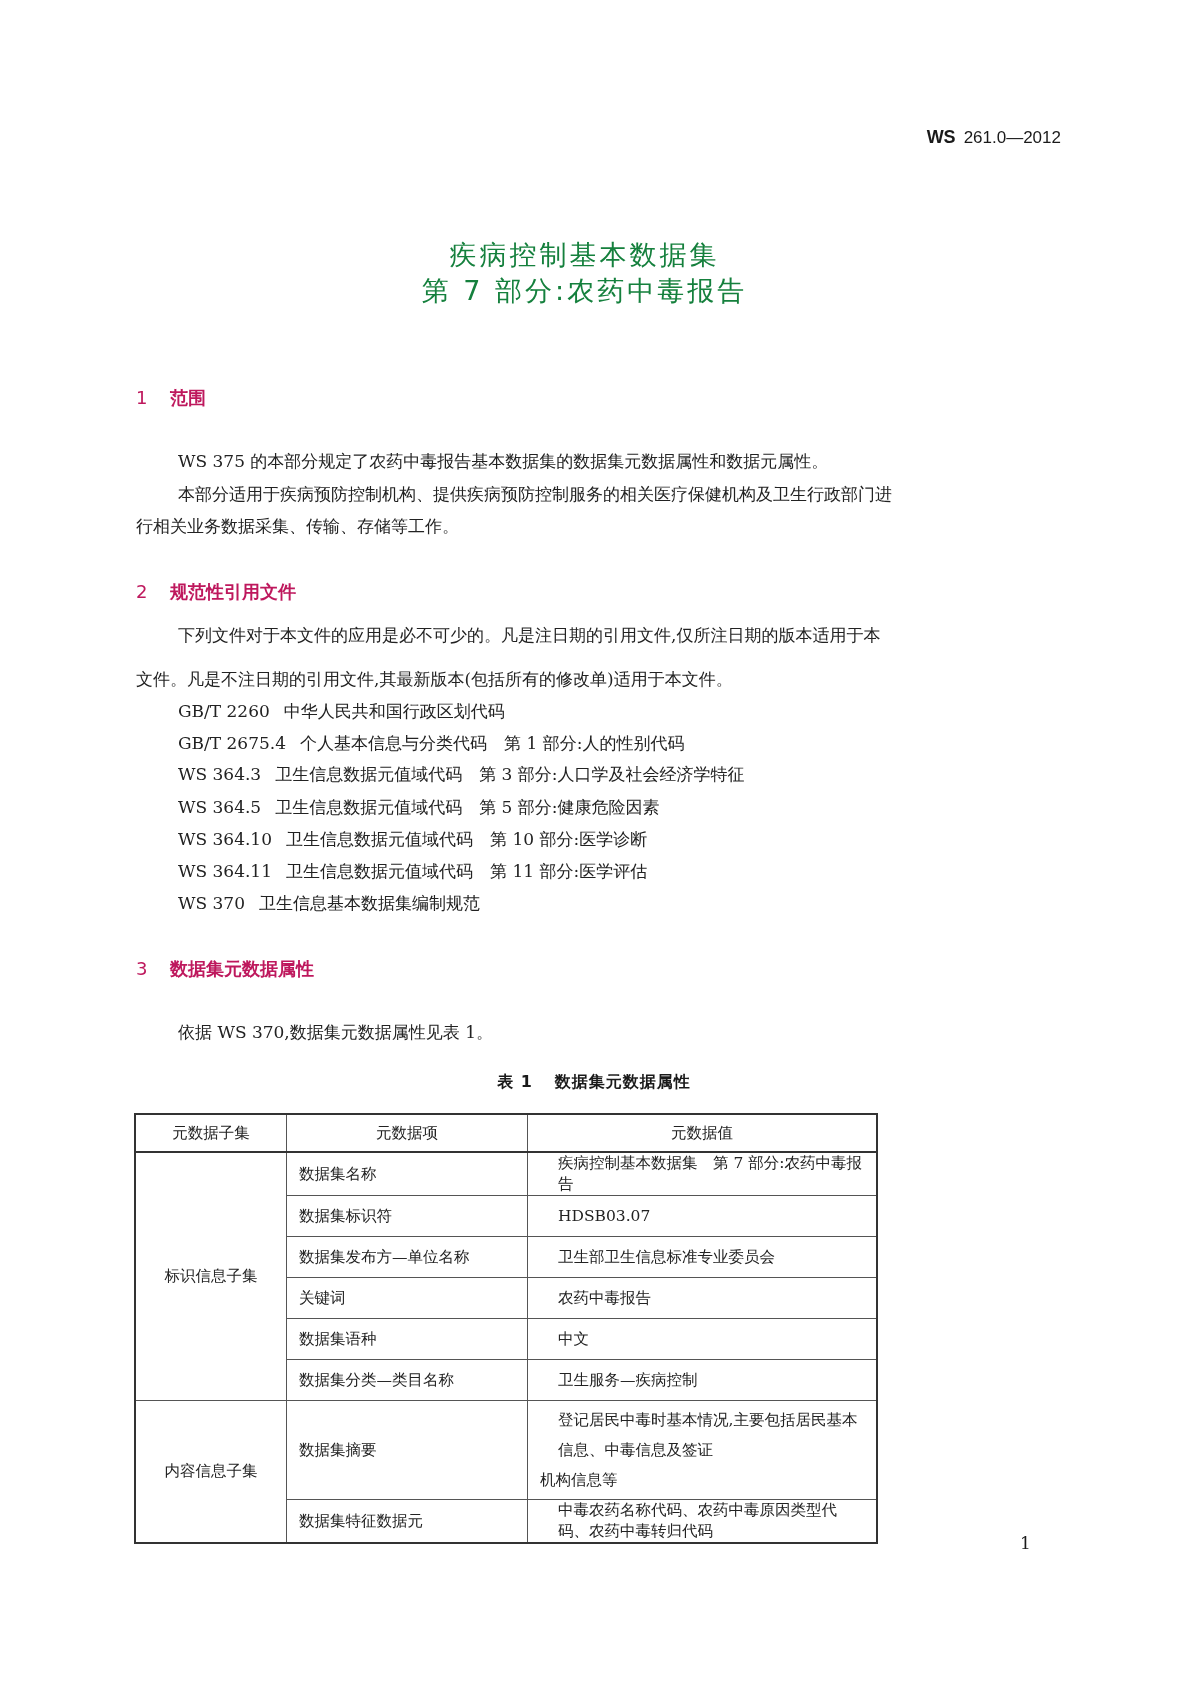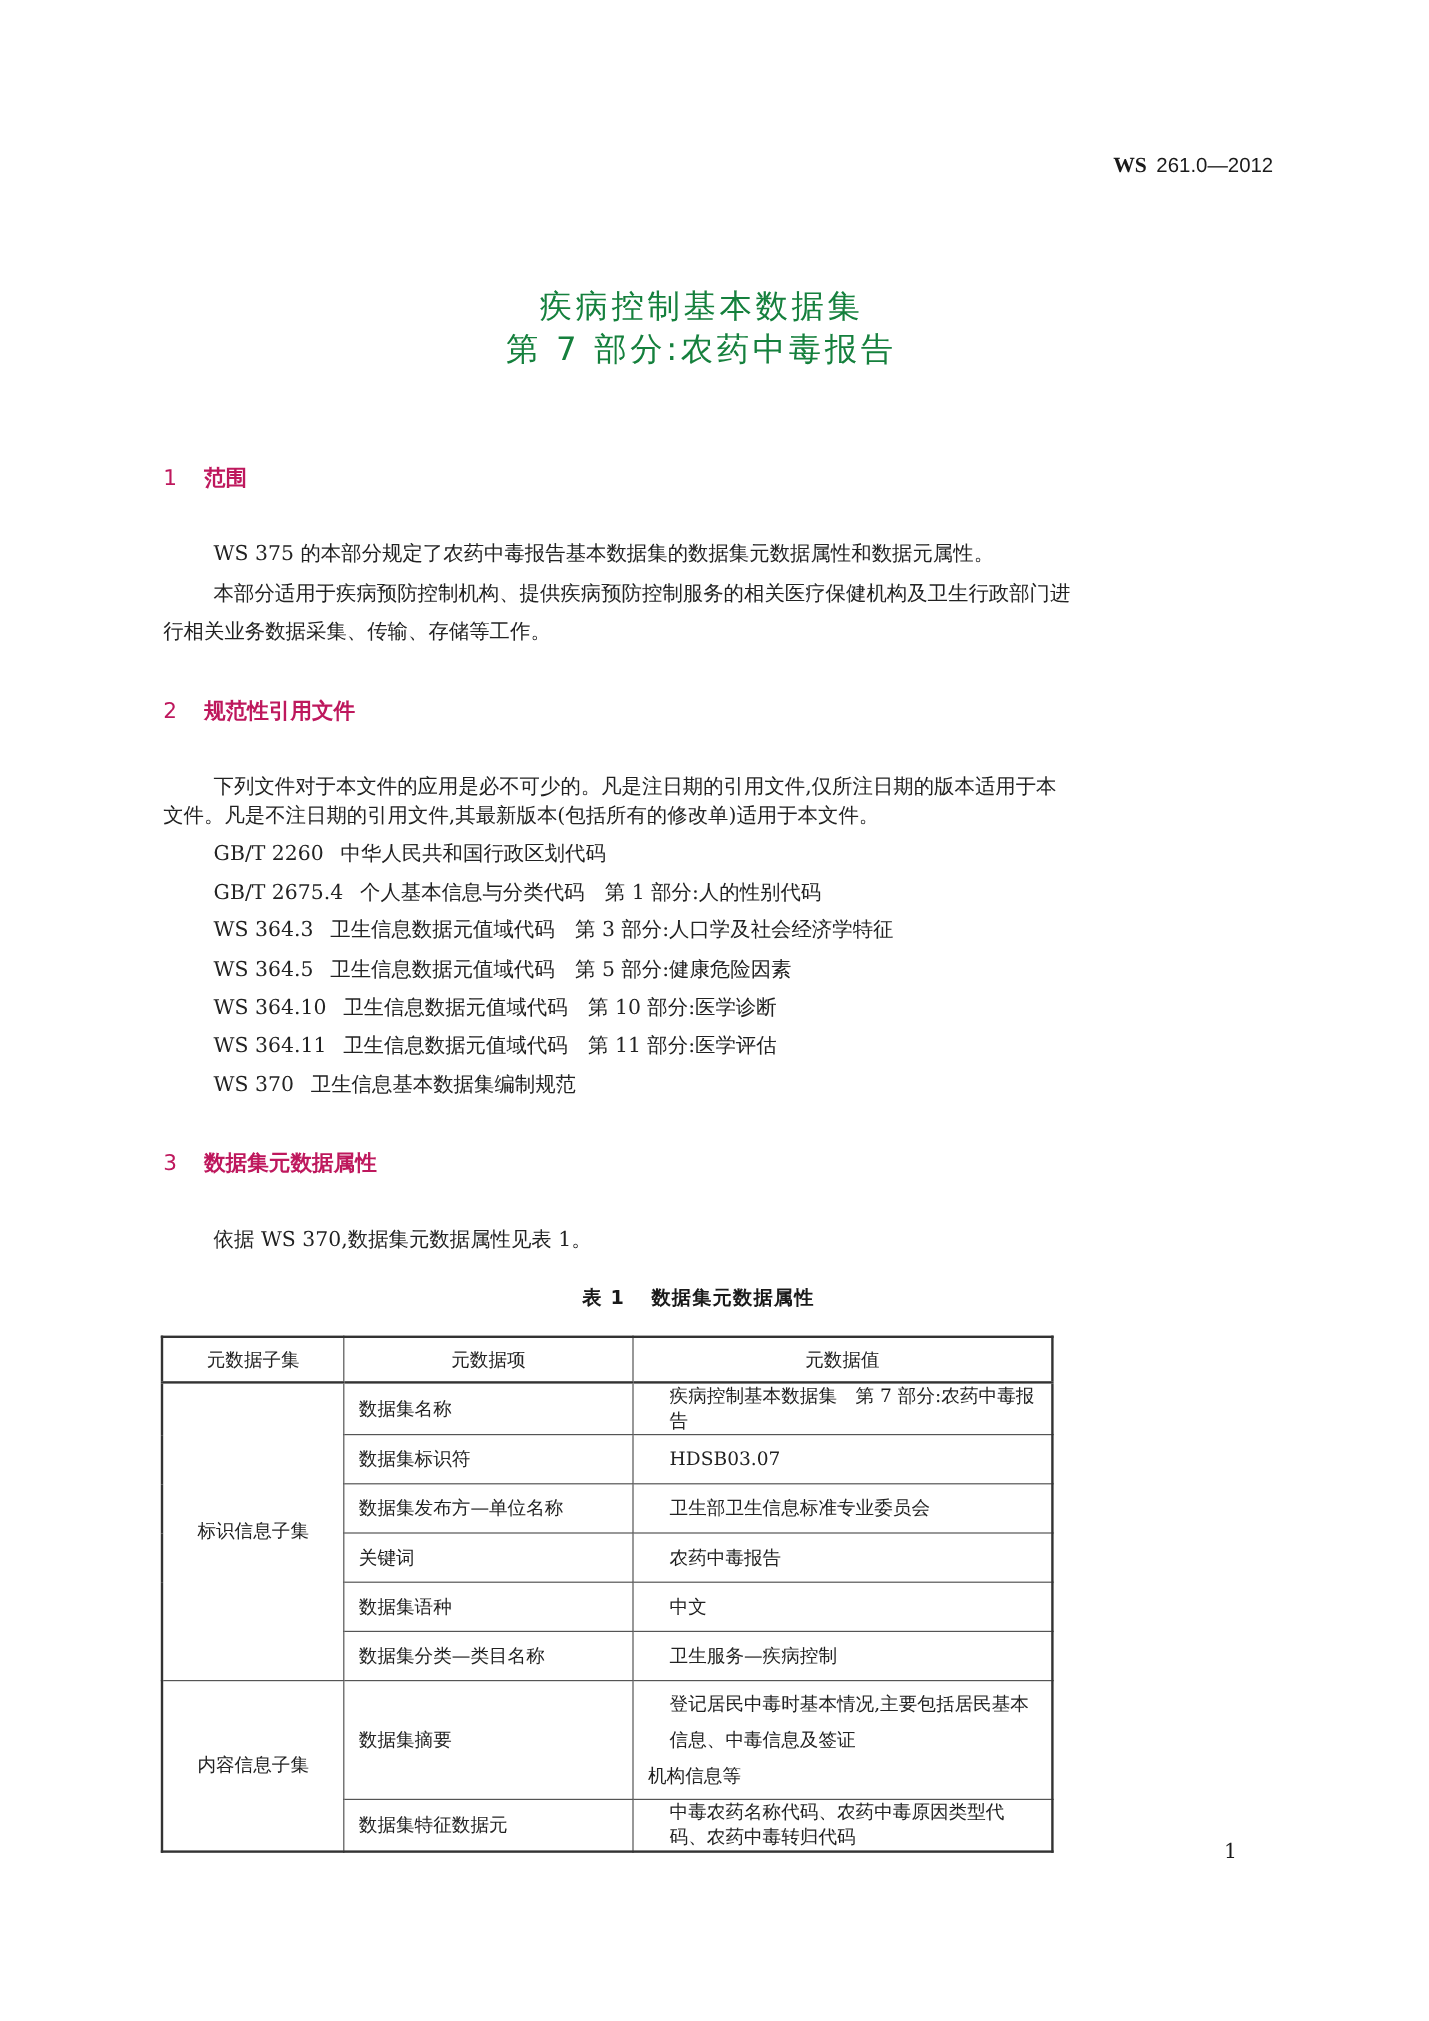--- a/index.html
+++ b/index.html
@@ -6,39 +6,39 @@
   body {
     width: 1191px; height: 1684px; position: relative; overflow: hidden;
     font-family: "DejaVu Serif", "Liberation Serif", serif;
     color: #1a1a1a;
   }
   .abs { position: absolute; white-space: nowrap; }
   .std-code {
     right: 130px; top: 127px; font-size: 17px;
     font-family: "Liberation Sans", "DejaVu Sans", sans-serif;
   }
-  .std-code .ws { font-family: Liberation Serif, serif; font-weight: bold; margin-right: 8px; font-size: 18px; }
+  .std-code .ws { font-family: Liberation Sans, sans-serif; font-weight: bold; margin-right: 8px; font-size: 18px; }
   .title {
     left: 0; width: 1169px; text-align: center;
     font-family: "DejaVu Sans", "Liberation Sans", sans-serif;
     font-size: 27px; letter-spacing: 3px; color: #15803d;
   }
   .title1 { top: 237px; }
   .title2 { top: 273px; }
   .section {
     left: 136px; font-family: "DejaVu Sans", "Liberation Sans", sans-serif;
     font-weight: bold; font-size: 18px; color: #be185d;
   }
   .section .num { display: inline-block; width: 34px; font-weight: normal; }
   .para { font-size: 17px; color: #222; }
   .indent { left: 178px; }
   .flush { left: 136px; }
   .ref .code { display: inline-block; margin-right: 14px; }
   .caption {
-    left: 0; width: 1164px; text-align: center; top: 1072px;
+    left: 12px; width: 1164px; text-align: center; top: 1072px;
     font-family: "DejaVu Sans", "Liberation Sans", sans-serif;
     font-weight: bold; font-size: 16px; letter-spacing: 1px;
   }
   .caption .lbl { margin-right: 22px; }
 
   table.meta {
     position: absolute; left: 134px; top: 1113px; width: 744px;
     border-collapse: collapse; font-size: 15.5px; color: #222;
     border: 2px solid #333;
   }
@@ -67,21 +67,21 @@
 <div class="abs section" style="top:386px;">
   <span class="num">1</span><span>范围</span>
 </div>
 <div class="abs para indent" style="top:450px;">WS 375 的本部分规定了农药中毒报告基本数据集的数据集元数据属性和数据元属性。</div>
 <div class="abs para indent" style="top:483px;">本部分适用于疾病预防控制机构、提供疾病预防控制服务的相关医疗保健机构及卫生行政部门进</div>
 <div class="abs para flush" style="top:515px;">行相关业务数据采集、传输、存储等工作。</div>
 
 <div class="abs section" style="top:580px;">
   <span class="num">2</span><span>规范性引用文件</span>
 </div>
-<div class="abs para indent" style="top:644px;">下列文件对于本文件的应用是必不可少的。凡是注日期的引用文件,仅所注日期的版本适用于本</div>
+<div class="abs para indent" style="top:624px;">下列文件对于本文件的应用是必不可少的。凡是注日期的引用文件,仅所注日期的版本适用于本</div>
 <div class="abs para flush" style="top:668px;">文件。凡是不注日期的引用文件,其最新版本(包括所有的修改单)适用于本文件。</div>
 
 <div class="abs para indent ref" style="top:700px;"><span class="code">GB/T 2260</span><span>中华人民共和国行政区划代码</span></div>
 <div class="abs para indent ref" style="top:732px;"><span class="code">GB/T 2675.4</span><span>个人基本信息与分类代码　第 1 部分:人的性别代码</span></div>
 <div class="abs para indent ref" style="top:763px;"><span class="code">WS 364.3</span><span>卫生信息数据元值域代码　第 3 部分:人口学及社会经济学特征</span></div>
 <div class="abs para indent ref" style="top:796px;"><span class="code">WS 364.5</span><span>卫生信息数据元值域代码　第 5 部分:健康危险因素</span></div>
 <div class="abs para indent ref" style="top:828px;"><span class="code">WS 364.10</span><span>卫生信息数据元值域代码　第 10 部分:医学诊断</span></div>
 <div class="abs para indent ref" style="top:860px;"><span class="code">WS 364.11</span><span>卫生信息数据元值域代码　第 11 部分:医学评估</span></div>
 <div class="abs para indent ref" style="top:892px;"><span class="code">WS 370</span><span>卫生信息基本数据集编制规范</span></div>
 

